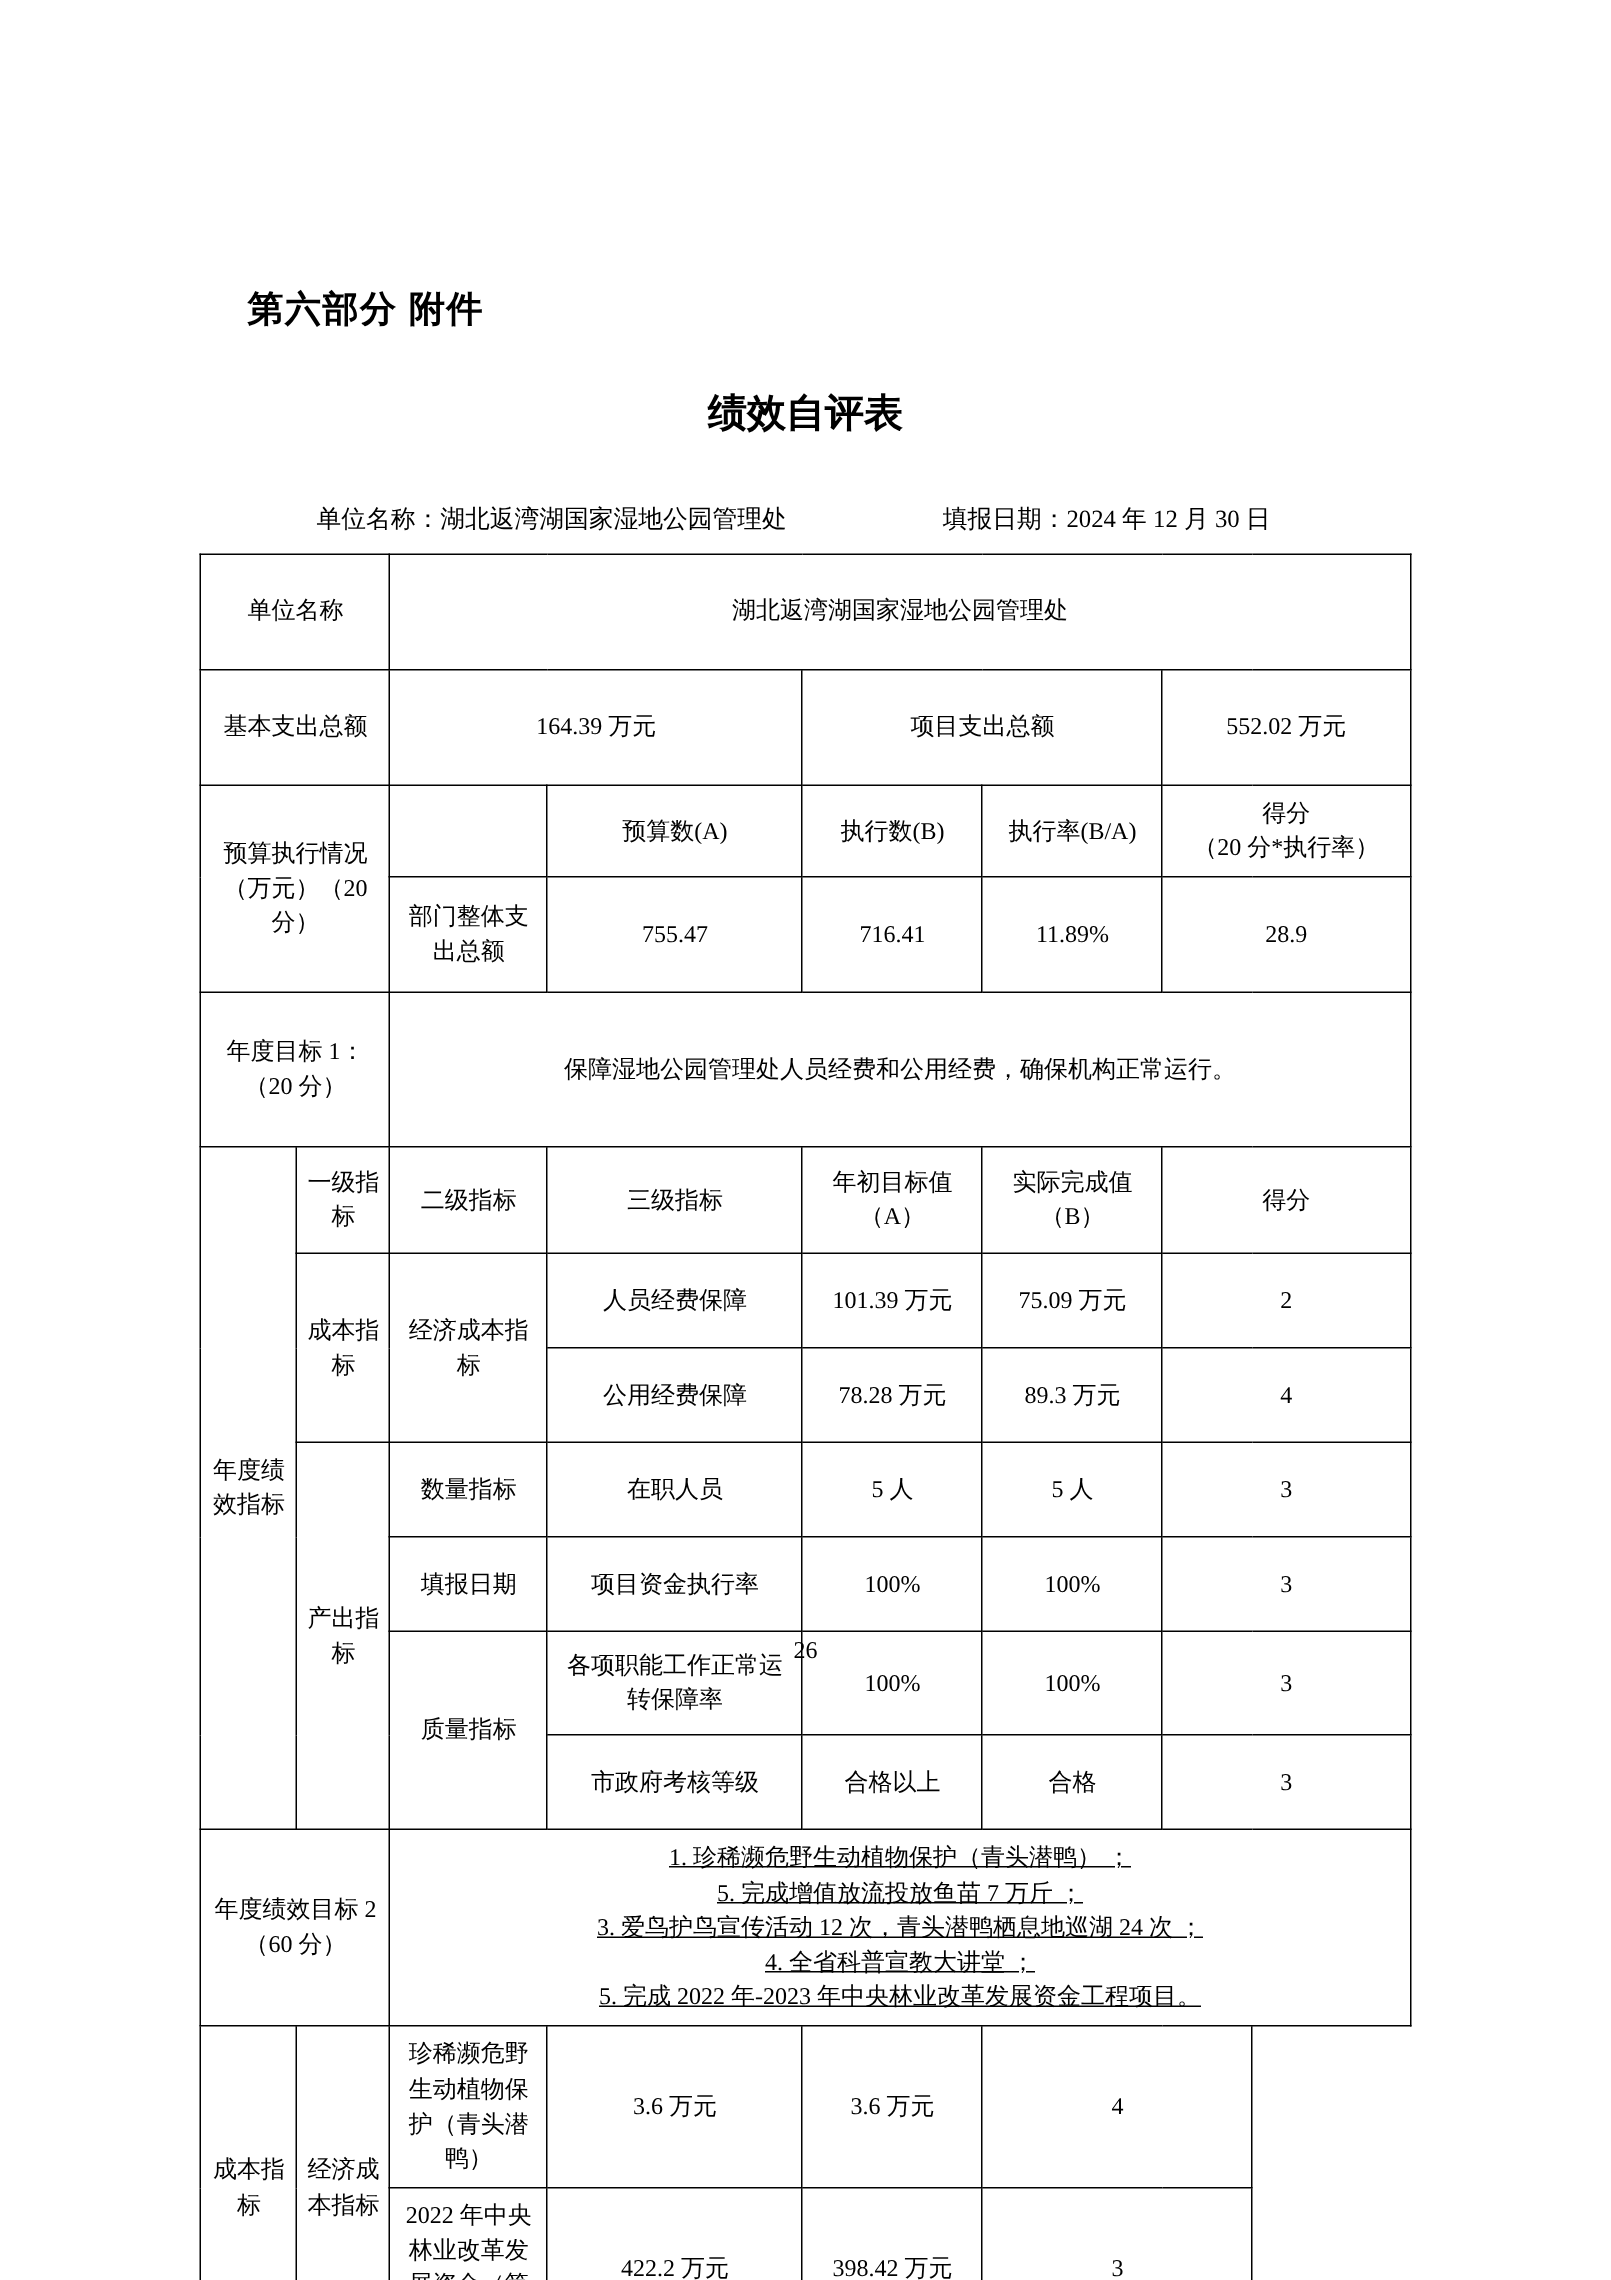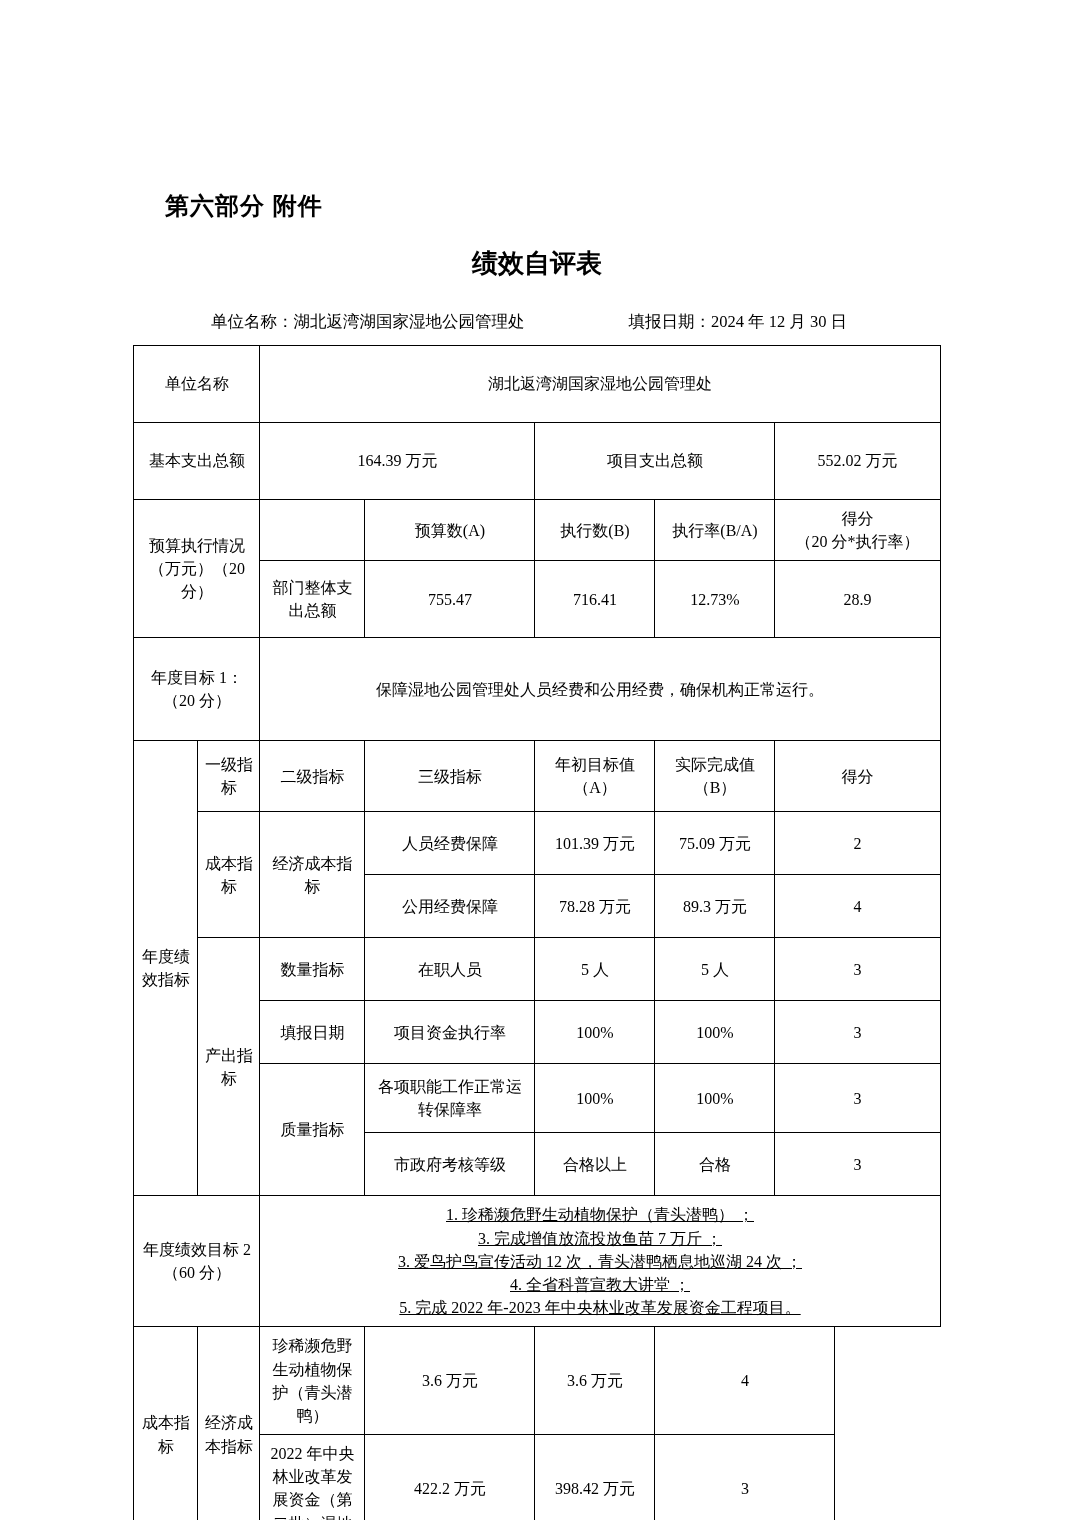--- a/index.html
+++ b/index.html
@@ -36,21 +36,21 @@
     text-align: center;
     margin: 0;
     padding: 28px 60px 0 60px;
     line-height: 1.5;
   }
   .doc-title2 {
     font-family: "Liberation Sans", "DejaVu Sans", sans-serif;
     font-size: 26px;
     font-weight: bold;
     text-align: center;
-    margin: 0;
+    margin: 12px;
     padding: 24px 60px 0 60px;
   }
   .meta-row {
     display: flex;
     justify-content: center;
     gap: 104px;
     font-size: 16.5px;
     padding: 30px 16px 12px 0;
   }
   .meta-row span {
@@ -147,21 +147,21 @@
       <td colspan="2">
         <div>得分</div>
         <div>（20 分*执行率）</div>
       </td>
     </tr>
 
     <tr>
       <td class="tall two-line">部门整体支出总额</td>
       <td>755.47</td>
       <td>716.41</td>
-      <td>12.73%</td>
+      <td>11.89%</td>
       <td colspan="2">28.9</td>
     </tr>
 
     <tr>
       <td colspan="2" style="height:88px" class="two-line">年度目标 1：（20 分）</td>
       <td colspan="6" class="left">保障湿地公园管理处人员经费和公用经费，确保机构正常运行。</td>
     </tr>
 
     <tr>
       <td rowspan="7" style="width:64px">
@@ -226,21 +226,21 @@
       <td style="height:48px">市政府考核等级</td>
       <td>合格以上</td>
       <td>合格</td>
       <td colspan="2">3</td>
     </tr>
 
     <tr>
       <td colspan="2" class="two-line">年度绩效目标 2（60 分）</td>
       <td colspan="6" class="goal-cell">
         <div class="u">1.  珍稀濒危野生动植物保护（青头潜鸭）  ；</div>
-        <div class="u">3.  完成增值放流投放鱼苗 7 万斤 ；</div>
+        <div class="u">5.  完成增值放流投放鱼苗 7 万斤 ；</div>
         <div class="u">3.  爱鸟护鸟宣传活动 12 次，青头潜鸭栖息地巡湖 24 次     ；</div>
         <div class="u">4.     全省科普宣教大讲堂     ；</div>
         <div class="u">5. 完成 2022 年-2023 年中央林业改革发展资金工程项目。</div>
       </td>
     </tr>
 
     <tr>
       <td rowspan="2" class="two-line">成本指标</td>
       <td rowspan="2" class="two-line">经济成本指标</td>
       <td class="left two-line" style="height:56px">珍稀濒危野生动植物保护（青头潜鸭）</td>
@@ -252,13 +252,14 @@
     <tr>
       <td class="left two-line" style="height:56px">2022 年中央林业改革发展资金（第二批）湿地</td>
       <td>422.2 万元</td>
       <td>398.42 万元</td>
       <td colspan="2">3</td>
     </tr>
 
   </tbody>
     </table>
 
+  <div class="page-number">26</div>
 </div>
 
 </body></html>

